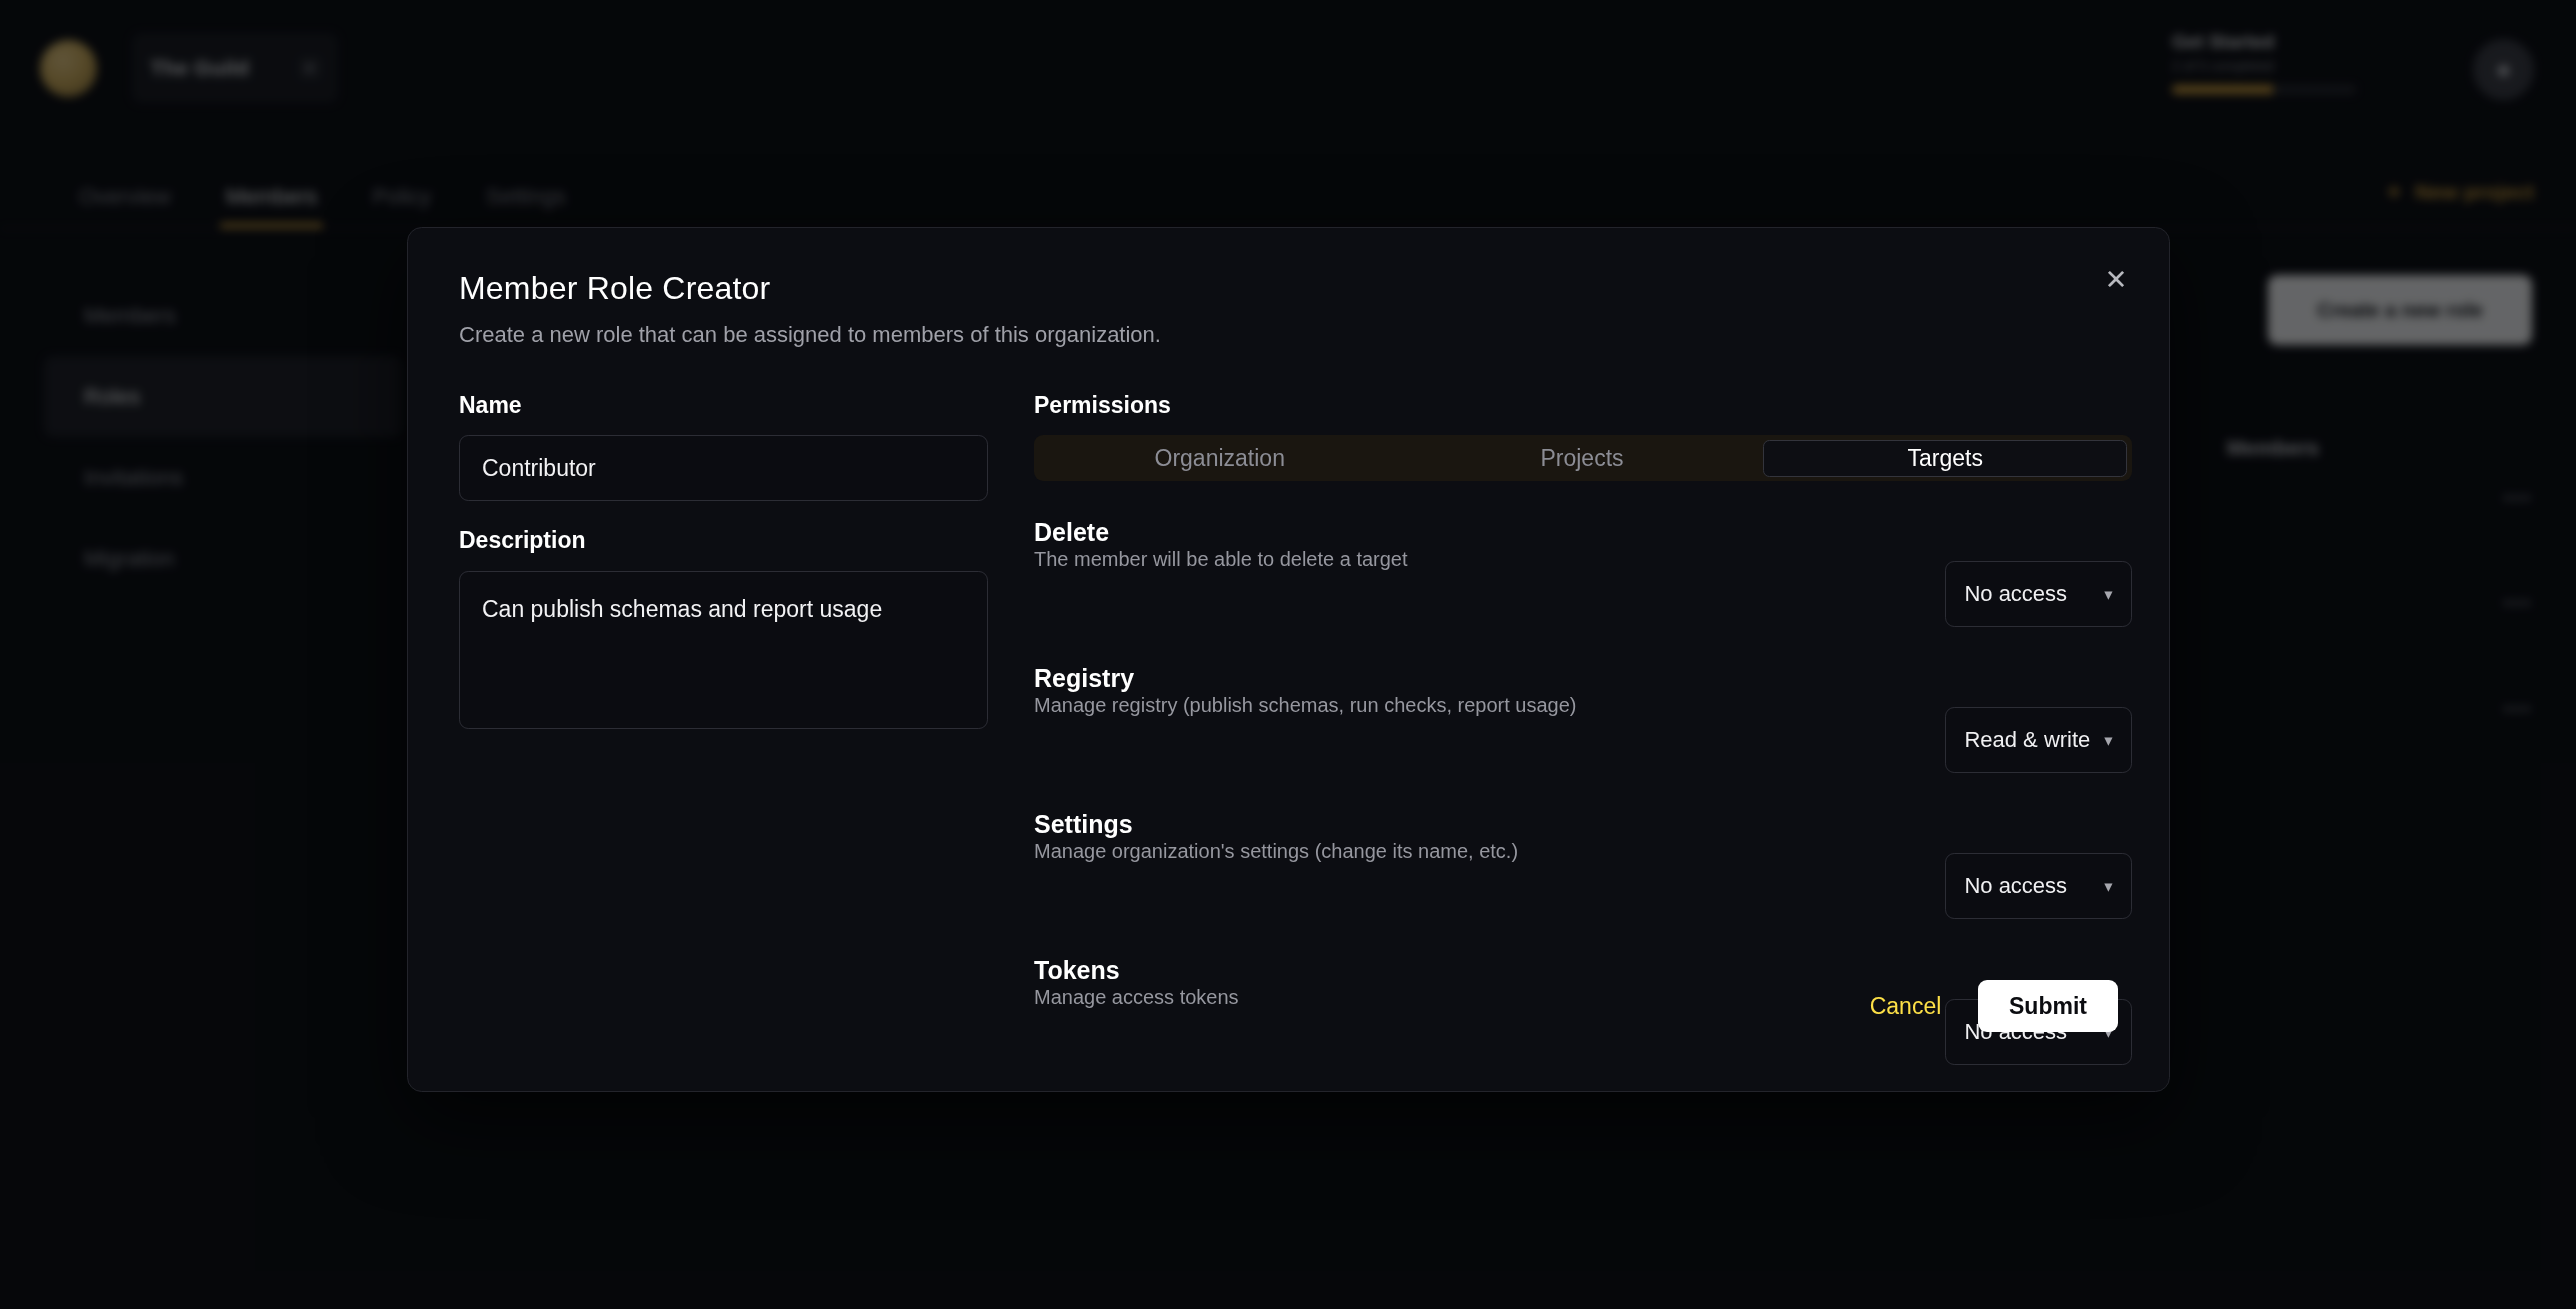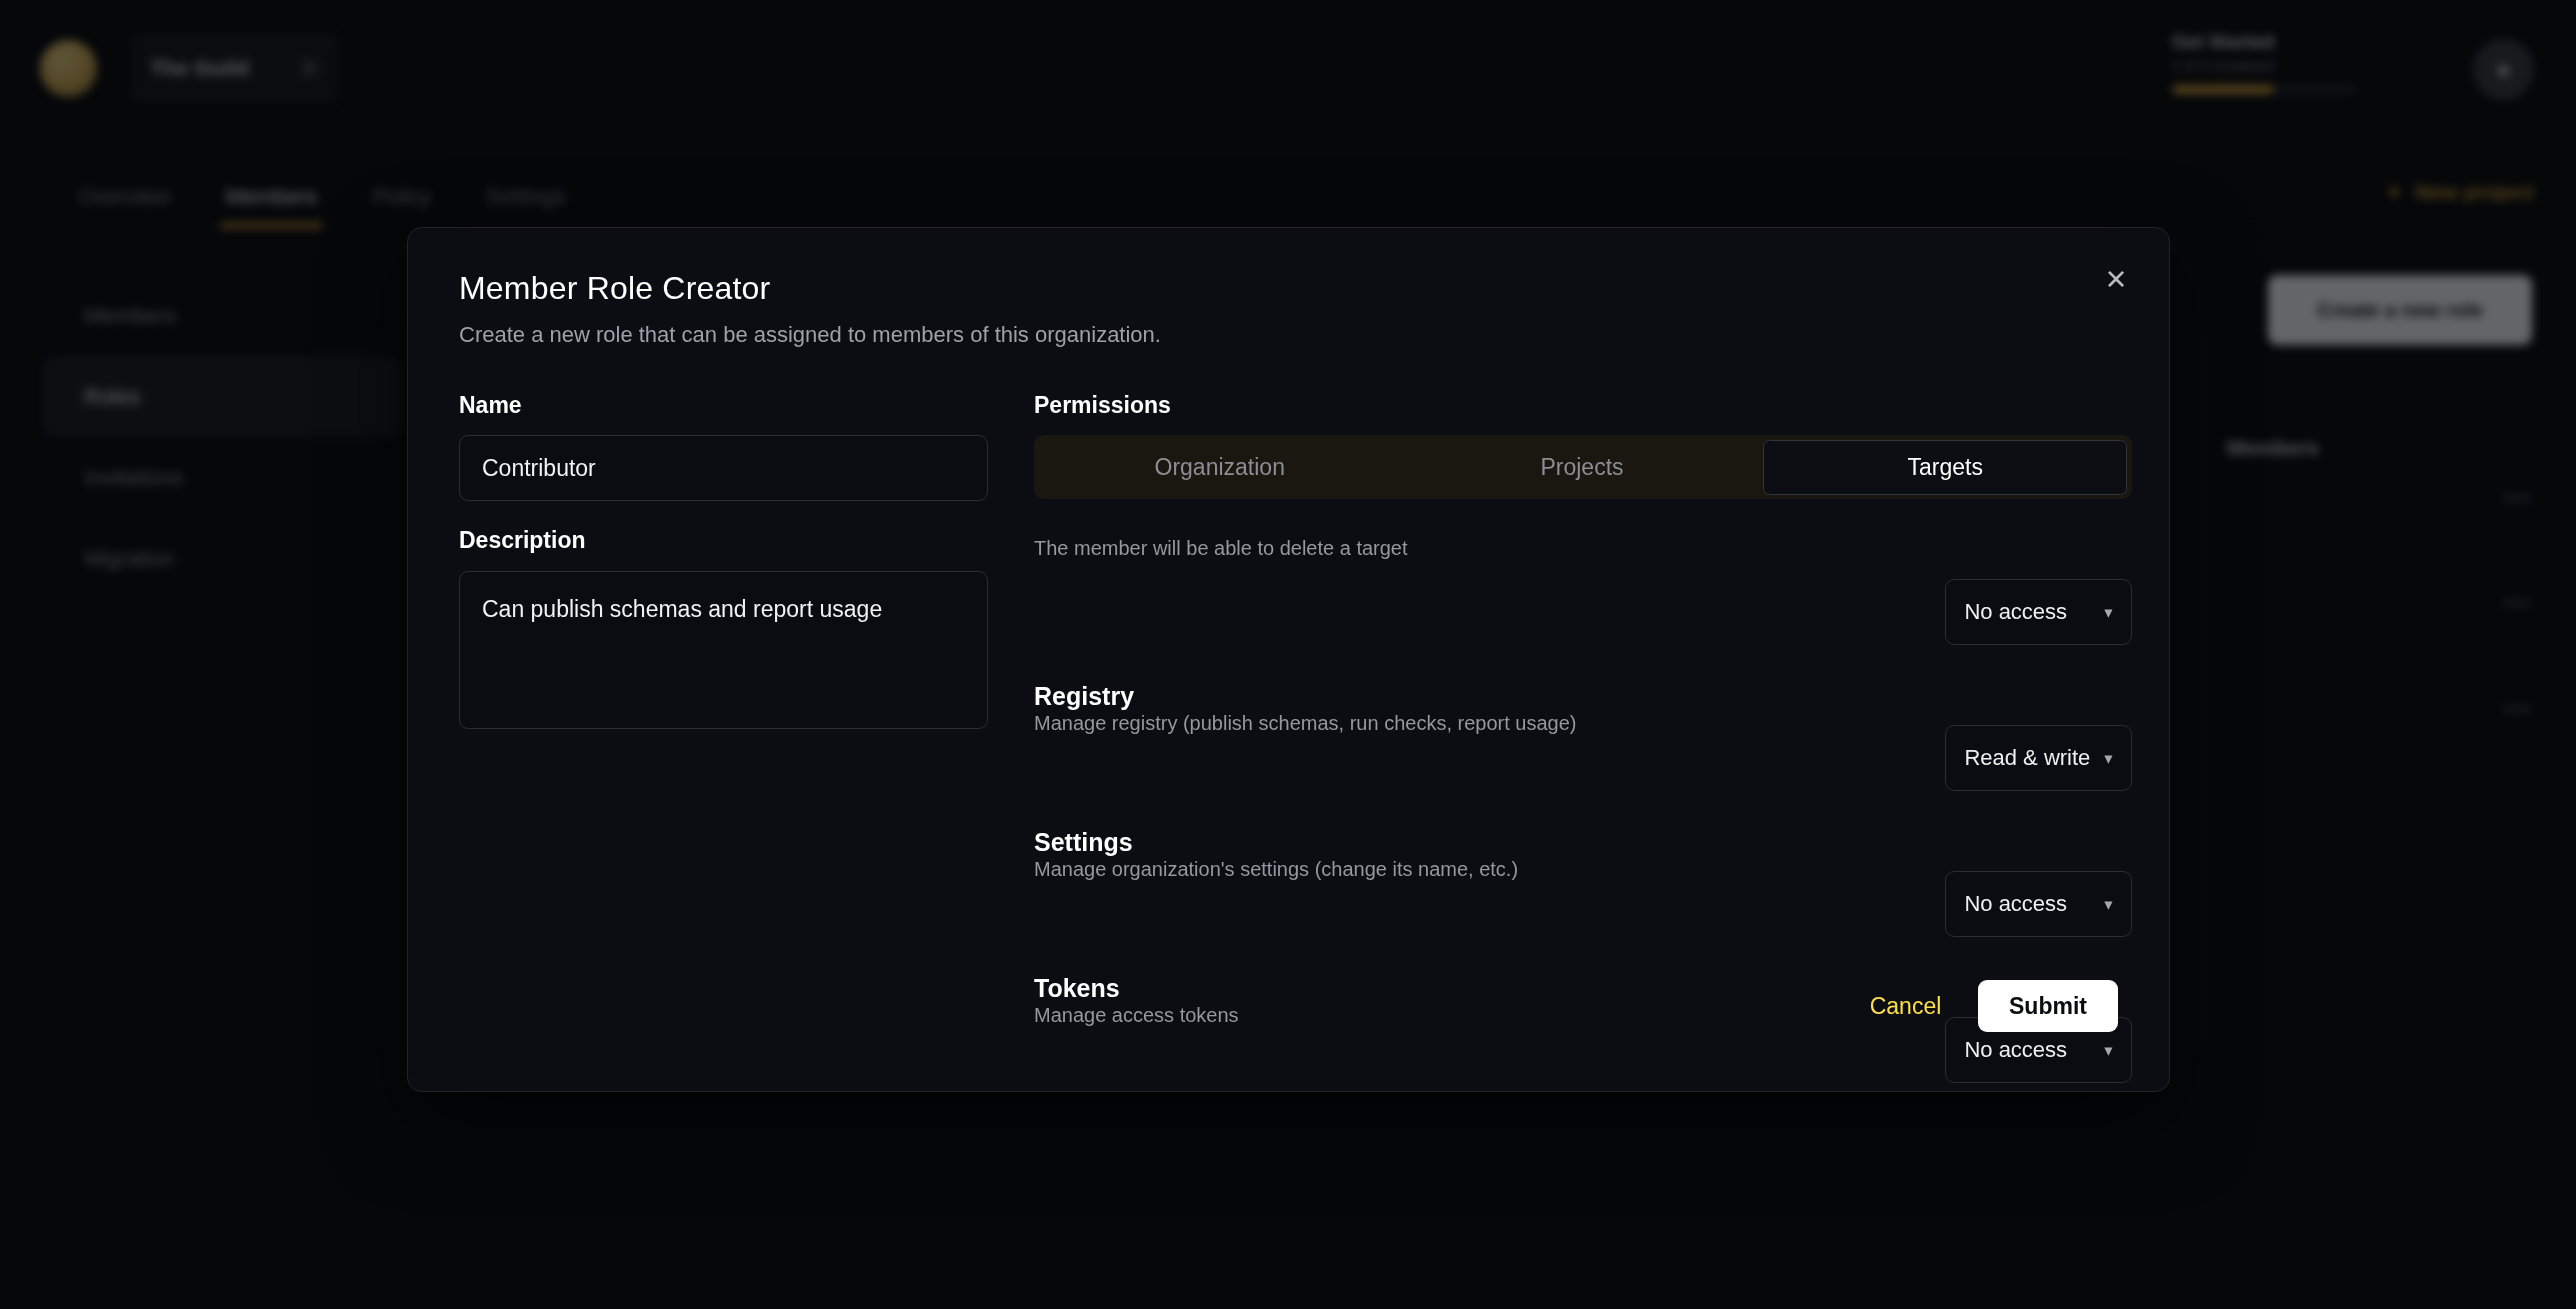--- a/index.html
+++ b/index.html
@@ -289,21 +289,21 @@
     font-family: "Liberation Sans", sans-serif;
     resize: none;
     outline: none;
     line-height: 1.35;
   }
   .spacer-28 { height: 26px; }
 
   .tabs {
     margin-top: 0;
     width: 1098px;
-    height: 64px;
+    height: 46px;
     border-radius: 9.2px;
     background: #1a1610;
     display: flex;
     padding: 4.6px;
     gap: 0;
   }
   .tab {
     flex: 1;
     display: flex;
     align-items: center;
@@ -477,20 +477,21 @@
         <div class="field-label">Permissions</div>
 
         <div class="tabs">
           <div class="tab">Organization</div>
           <div class="tab">Projects</div>
           <div class="tab active">Targets</div>
         </div>
 
         <div class="perm-row">
           <div class="perm-text">
+            <div class="perm-title">Delete</div>
             <div class="perm-desc">The member will be able to delete a target</div>
           </div>
           <div class="select">
             <span>No access</span>
             <span class="sel-chev">▾</span>
           </div>
         </div>
 
         <div class="perm-row">
           <div class="perm-text">

